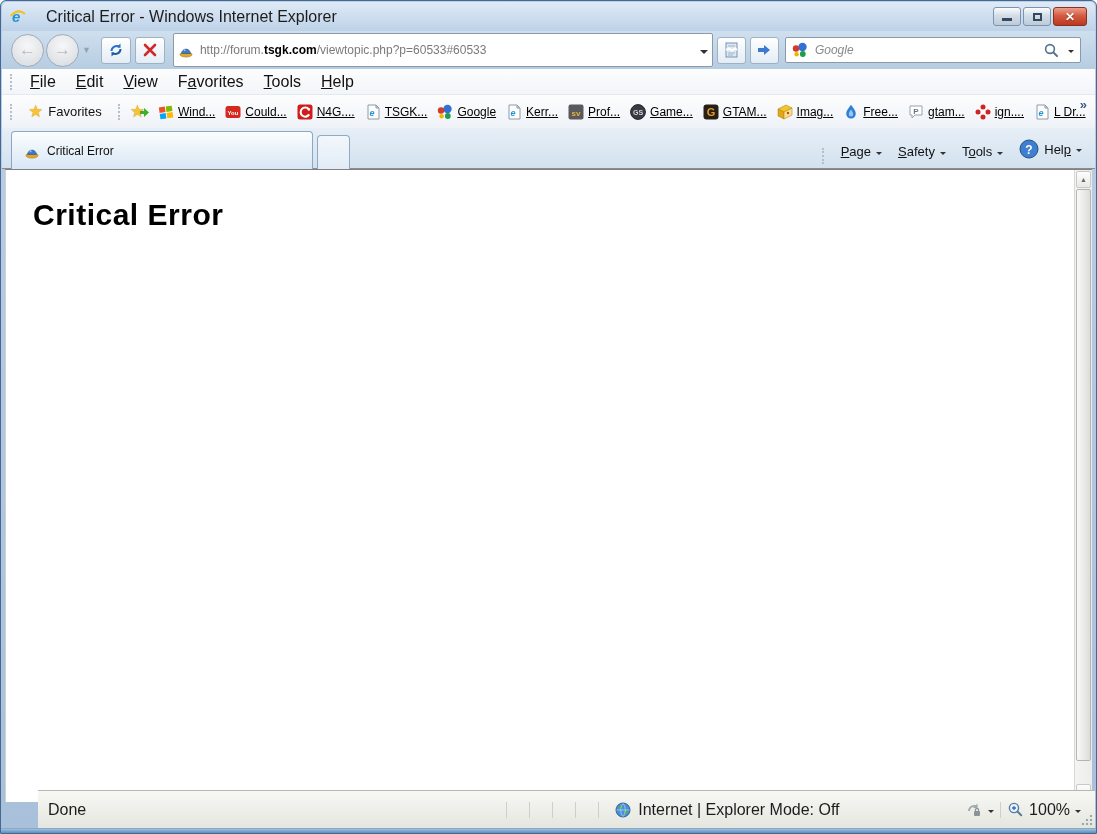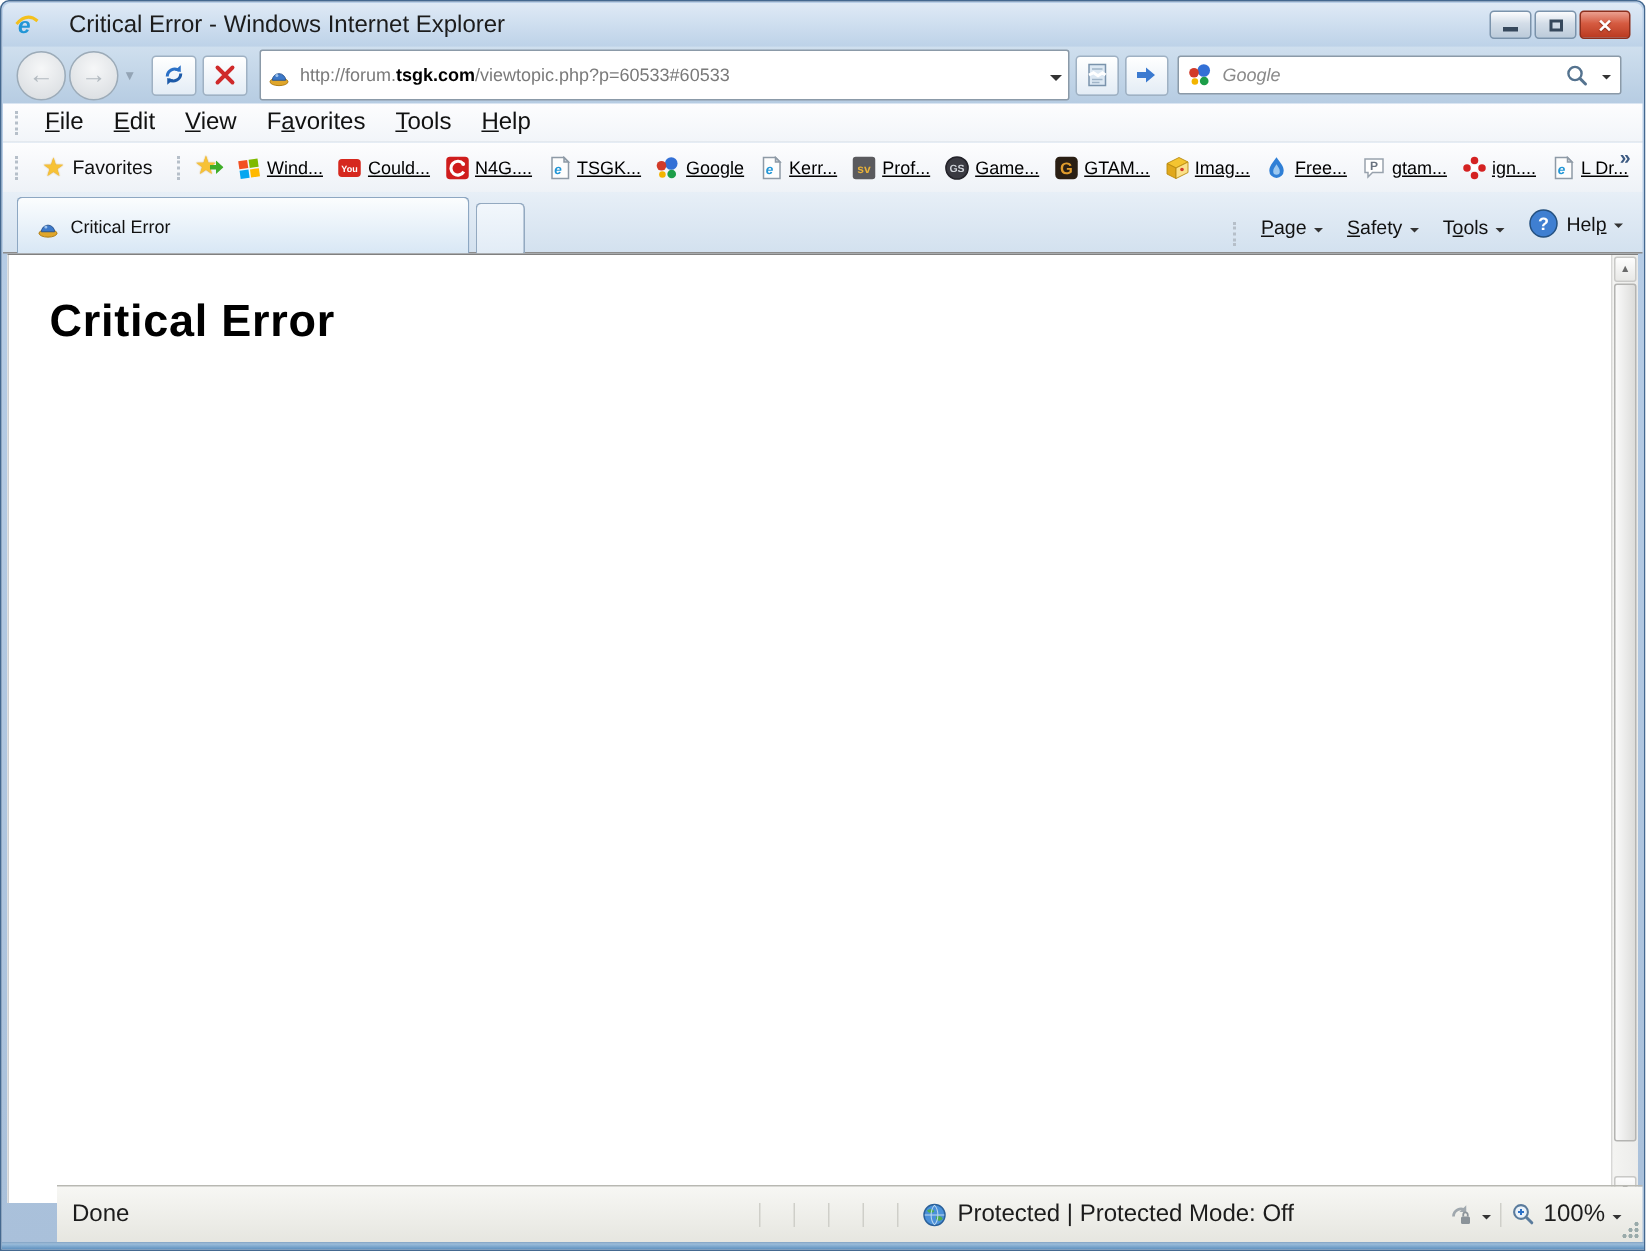--- a/index.html
+++ b/index.html
@@ -372,21 +372,21 @@
         <div class="ssep"></div>
         <div class="ssep"></div>
         <div class="ssep"></div>
     </div>
     <div class="zone">
       <svg width="16" height="16" viewBox="0 0 16 16">
         <circle cx="8" cy="8" r="7" fill="#4a90d9" stroke="#2a6099"></circle>
         <path d="M3 5 C5 3.5 7 4 8 5.5 C6.5 7 4 7 3 5z M9 9 C11 8 13 9 13.5 10.5 C12 12.5 10 12 9 10.5z" fill="#4fae4f"></path>
         <path d="M1.5 8h13 M8 1.5c-3 3-3 10 0 13 M8 1.5c3 3 3 10 0 13" stroke="#bcd8ef" stroke-width="0.7" fill="none"></path>
       </svg>
-      <span>Protected | Protected Mode: Off</span>
+      <span>Internet | Explorer Mode: Off</span>
     </div>
     <div class="sright">
       <svg width="16" height="16" viewBox="0 0 16 16">
         <path d="M3 9a5 5 0 0 1 8-4" stroke="#a0a8ae" stroke-width="1.8" fill="none"></path>
         <path d="M11.5 1.5v4.5H7z" fill="#a0a8ae"></path>
         <rect x="8" y="9" width="6" height="5" rx="1" fill="#8b9399"></rect>
         <path d="M9.5 9V7.8a1.5 1.5 0 0 1 3 0V9" stroke="#8b9399" stroke-width="1.2" fill="none"></path>
       </svg>
       <div class="caret small"></div>
       <div class="ssep"></div>

